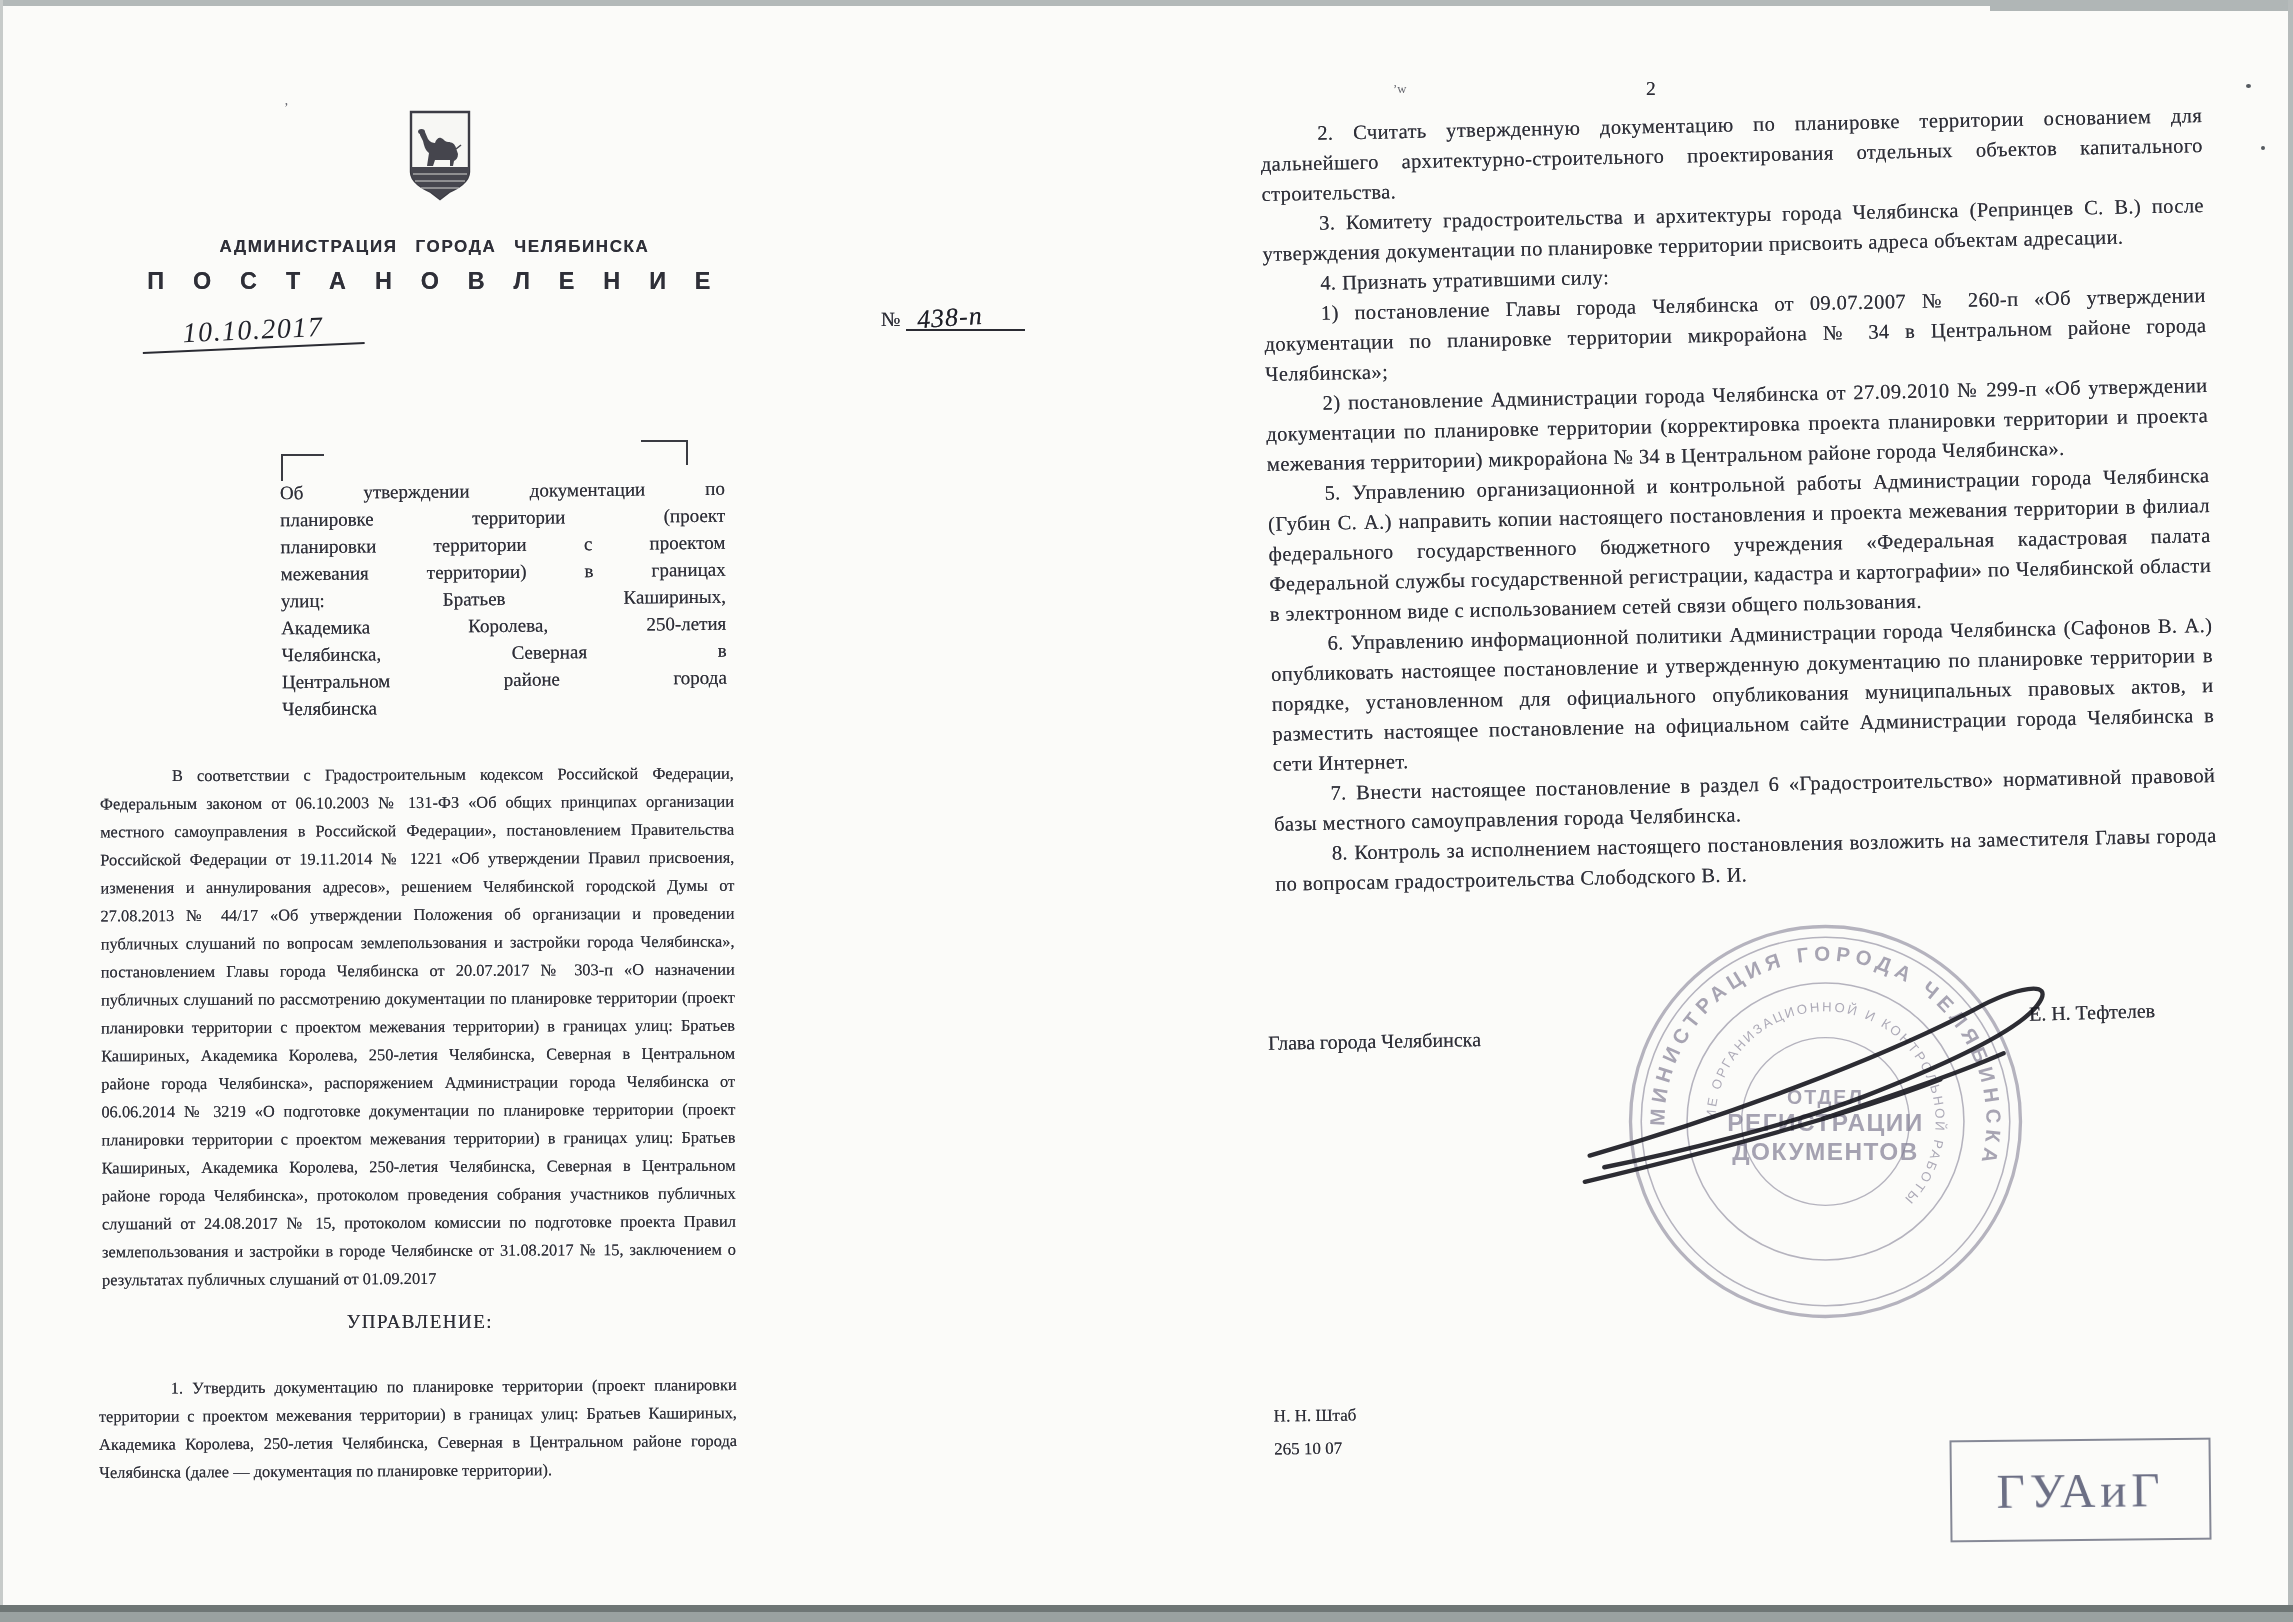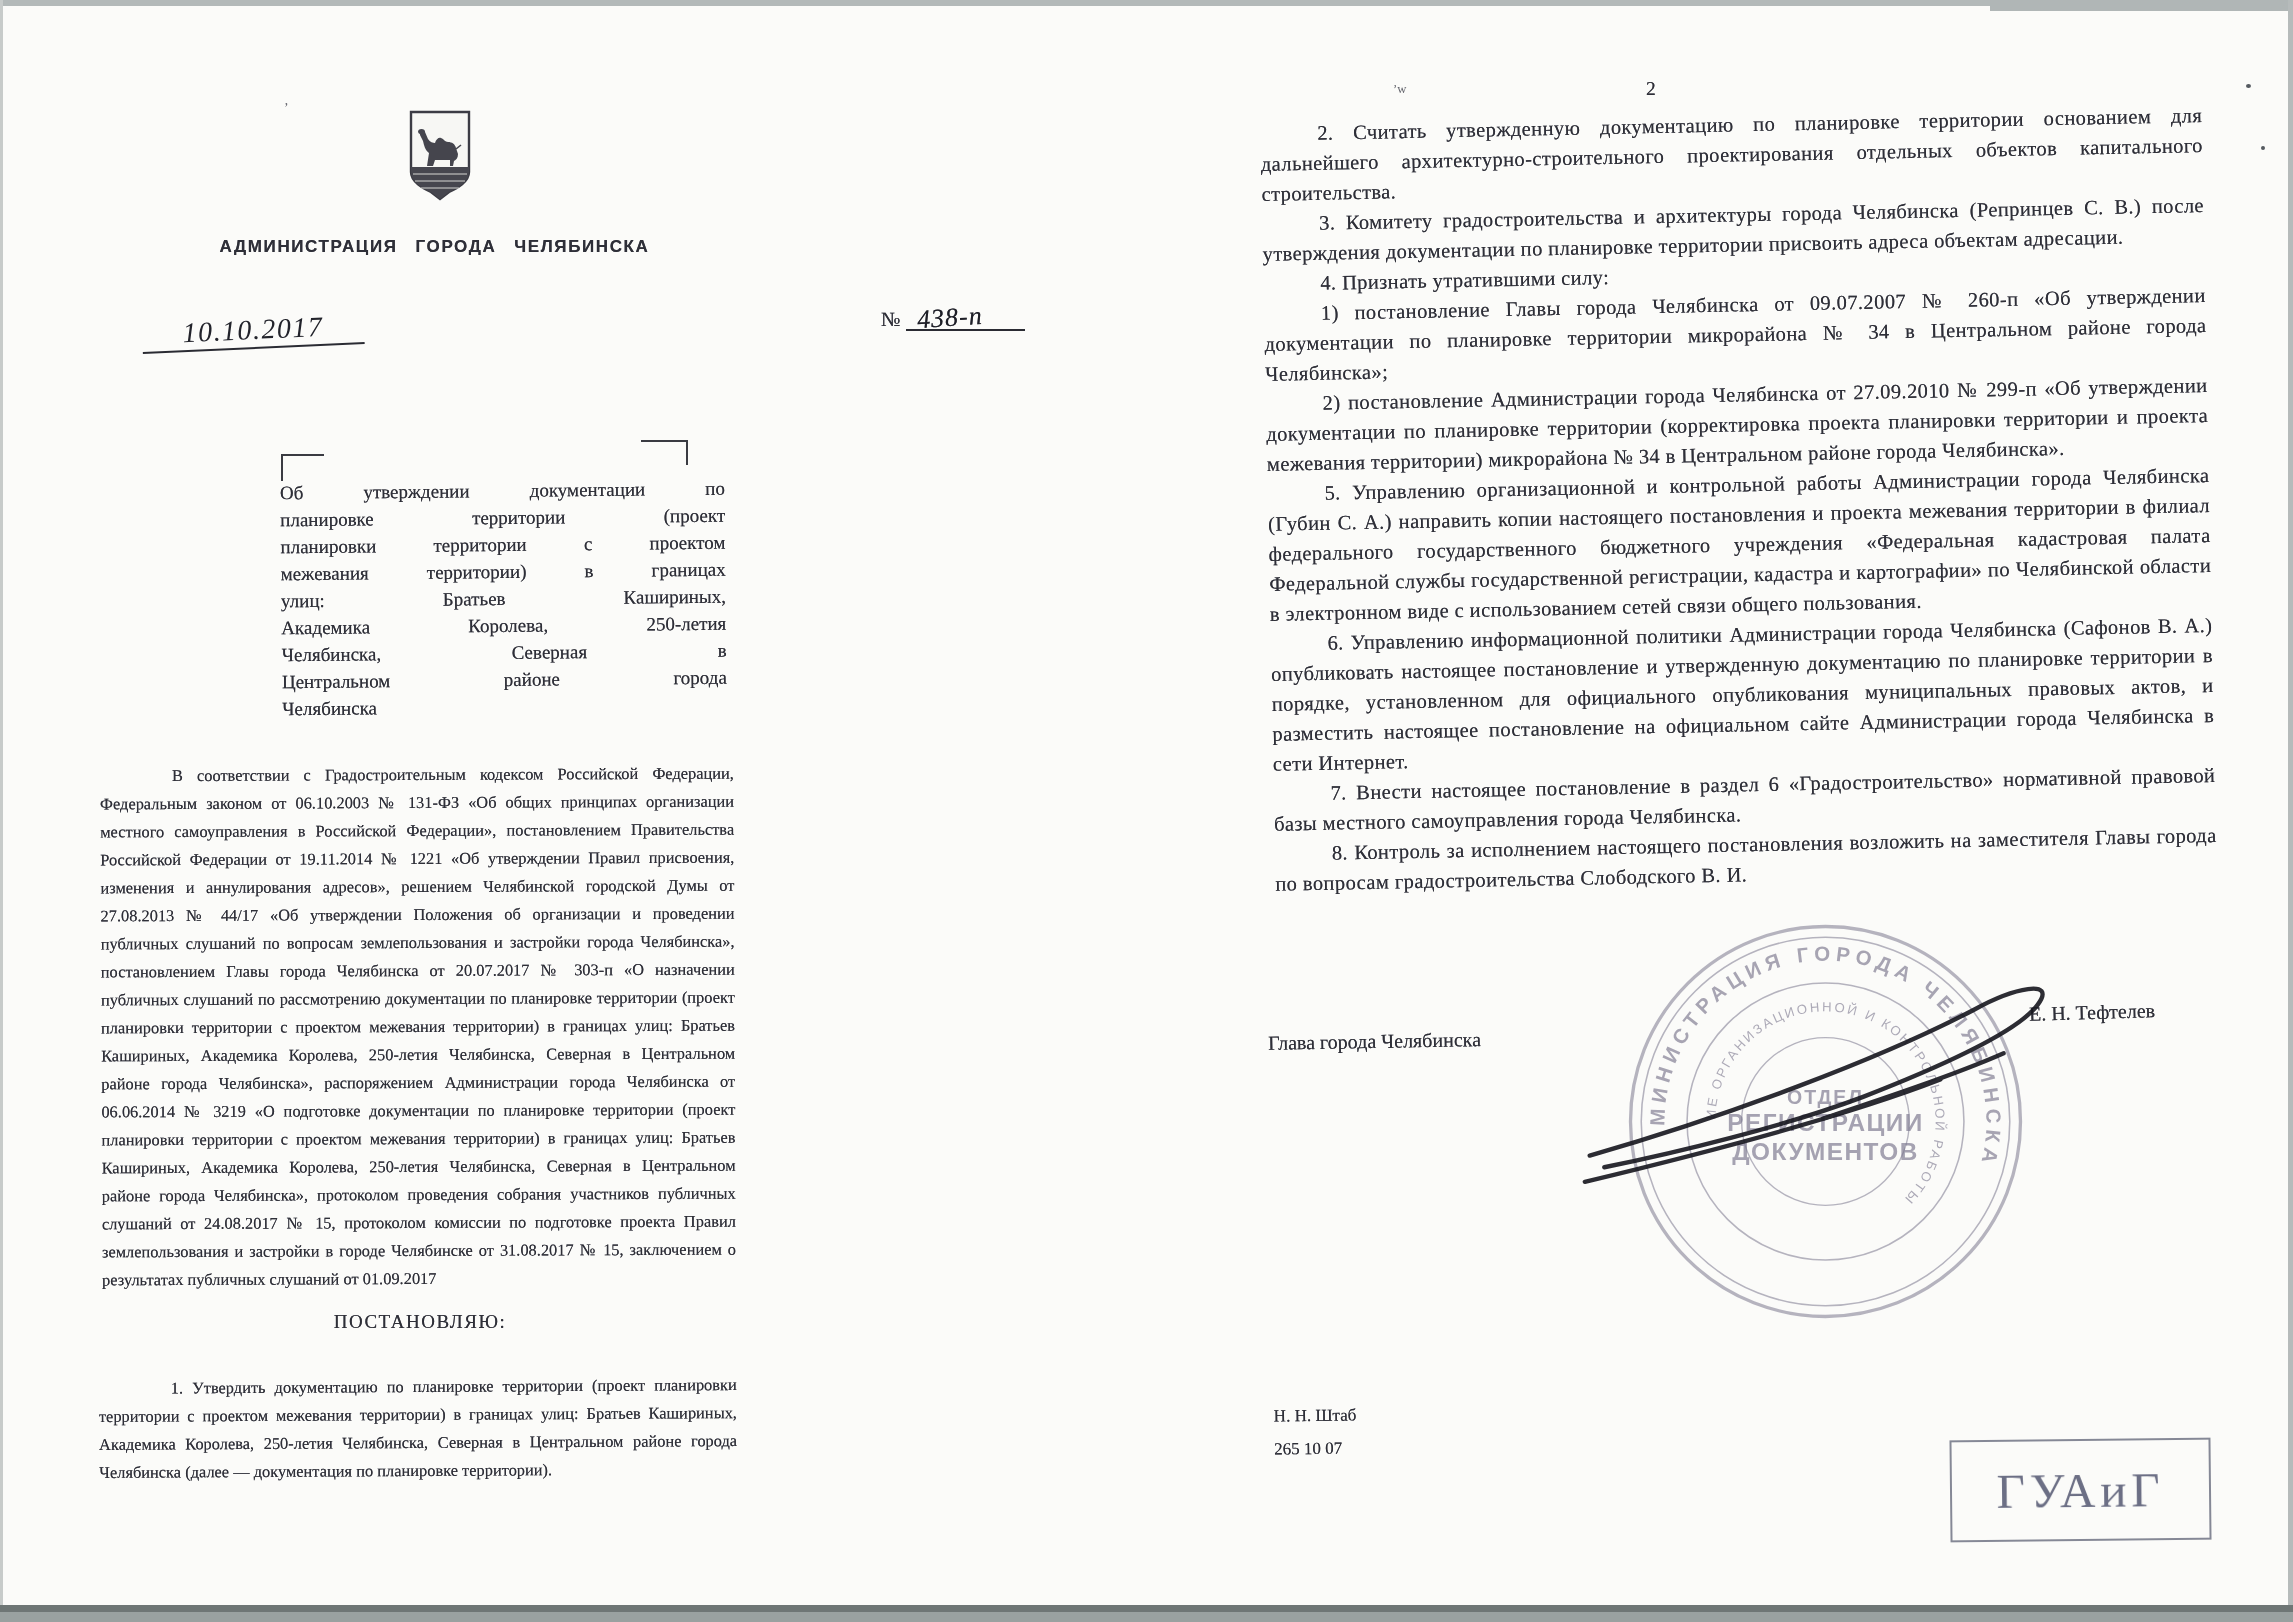--- a/index.html
+++ b/index.html
@@ -80,20 +80,21 @@
       <path d="M4,4 H62 V64 C62,74 50,80 42,84 L33,91 L24,84 C16,80 4,74 4,64 Z" fill="#f7f7f4" stroke="#3c3c44" stroke-width="2.4"></path>
       <path d="M4,59 H62 V64 C62,74 50,80 42,84 L33,91 L24,84 C16,80 4,74 4,64 Z" fill="#46464e"></path>
       <path d="M6,66 H60 M8,73 H58 M14,80 H52" stroke="#e9e9e3" stroke-width="0.9" fill="none"></path>
       <path d="M20,58 L22,45 C18,42 17,37 16,33 L13,27 C12,22 16,21 18,24 L21,31 C23,34 26,35 28,35 C29,31 32,29 34,30 C37,31 38,34 41,34 C45,34 48,36 49,40 L51,46 C51,50 49,52 47,53 L46,58 L43,58 L43,52 L28,52 L26,58 Z" fill="#45454d"></path>
       <ellipse cx="14.5" cy="23.5" rx="3.4" ry="2.6" fill="#45454d"></ellipse>
       <path d="M49,41 L54,37" stroke="#45454d" stroke-width="1.6"></path>
     </svg>
   </div>
 
   <div class="org-name ink">АДМИНИСТРАЦИЯ ГОРОДА ЧЕЛЯБИНСКА</div>
+  <div class="doc-type ink">П О С Т А Н О В Л Е Н И Е</div>
 
   <div class="hand-date">10.10.2017</div>
 
   <div class="number-block ink">
     <span>№</span>
     <span class="number-line">
       <span class="hand-number">438-п</span>
     </span>
   </div>
 
@@ -107,21 +108,21 @@
     <div class="line">межевания территории) в границах</div>
     <div class="line">улиц: Братьев Кашириных,</div>
     <div class="line">Академика Королева, 250-летия</div>
     <div class="line">Челябинска, Северная в</div>
     <div class="line">Центральном районе города</div>
     <div class="line">Челябинска</div>
   </div>
 
   <div class="preamble ink">В соответствии с Градостроительным кодексом Российской Федерации, Федеральным законом от 06.10.2003 № 131-ФЗ «Об общих принципах организации местного самоуправления в Российской Федерации», постановлением Правительства Российской Федерации от 19.11.2014 № 1221 «Об утверждении Правил присвоения, изменения и аннулирования адресов», решением Челябинской городской Думы от 27.08.2013 № 44/17 «Об утверждении Положения об организации и проведении публичных слушаний по вопросам землепользования и застройки города Челябинска», постановлением Главы города Челябинска от 20.07.2017 № 303-п «О назначении публичных слушаний по рассмотрению документации по планировке территории (проект планировки территории с проектом межевания территории) в границах улиц: Братьев Кашириных, Академика Королева, 250-летия Челябинска, Северная в Центральном районе города Челябинска», распоряжением Администрации города Челябинска от 06.06.2014 № 3219 «О подготовке документации по планировке территории (проект планировки территории с проектом межевания территории) в границах улиц: Братьев Кашириных, Академика Королева, 250-летия Челябинска, Северная в Центральном районе города Челябинска», протоколом проведения собрания участников публичных слушаний от 24.08.2017 № 15, протоколом комиссии по подготовке проекта Правил землепользования и застройки в городе Челябинске от 31.08.2017 № 15, заключением о результатах публичных слушаний от 01.09.2017</div>
 
-  <div class="resolve ink">ПОСТАНОВЛЯЮ:</div>
+  <div class="resolve ink">УПРАВЛЕНИЕ:</div>
 
   <div class="item1 ink">1. Утвердить документацию по планировке территории (проект планировки территории с проектом межевания территории) в границах улиц: Братьев Кашириных, Академика Королева, 250-летия Челябинска, Северная в Центральном районе города Челябинска (далее — документация по планировке территории).</div>
 
   <div class="page-num ink">2</div>
 
   <div class="right-col ink">
     <p>2. Считать утвержденную документацию по планировке территории основанием для дальнейшего архитектурно-строительного проектирования отдельных объектов капитального строительства.</p>
     <p>3. Комитету градостроительства и архитектуры города Челябинска (Репринцев С. В.) после утверждения документации по планировке территории присвоить адреса объектам адресации.</p>
     <p>4. Признать утратившими силу:</p>
     <p>1) постановление Главы города Челябинска от 09.07.2007 № 260-п «Об утверждении документации по планировке территории микрорайона № 34 в Центральном районе города Челябинска»;</p>

